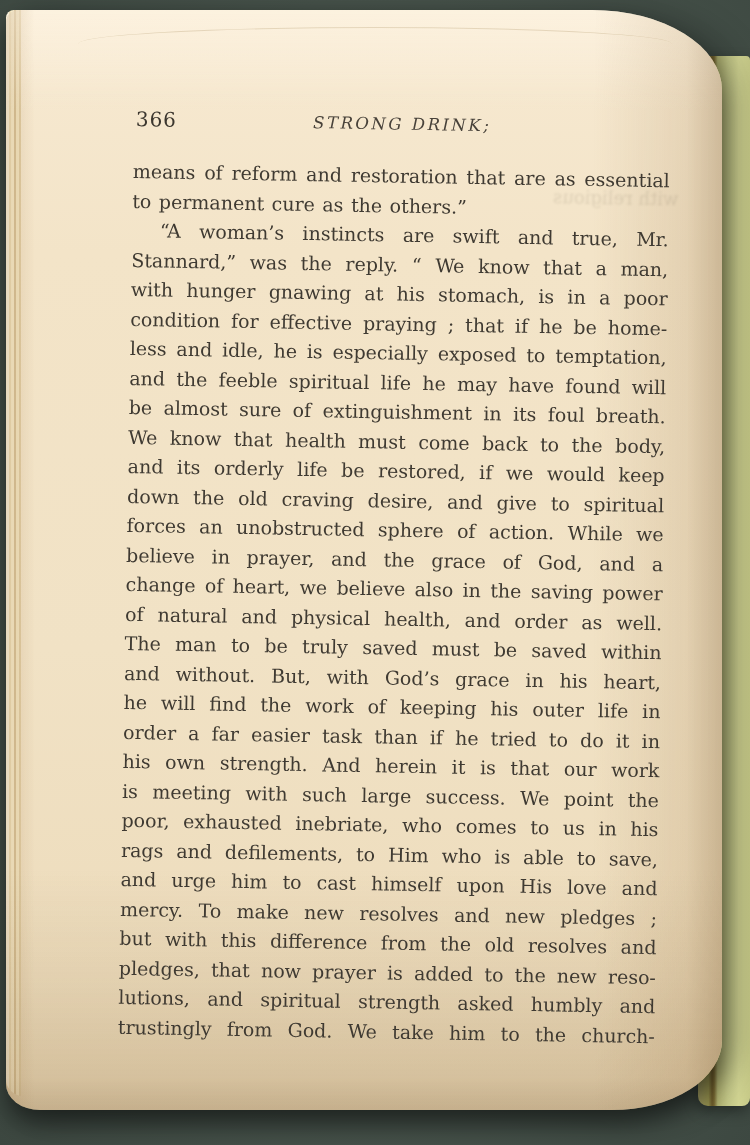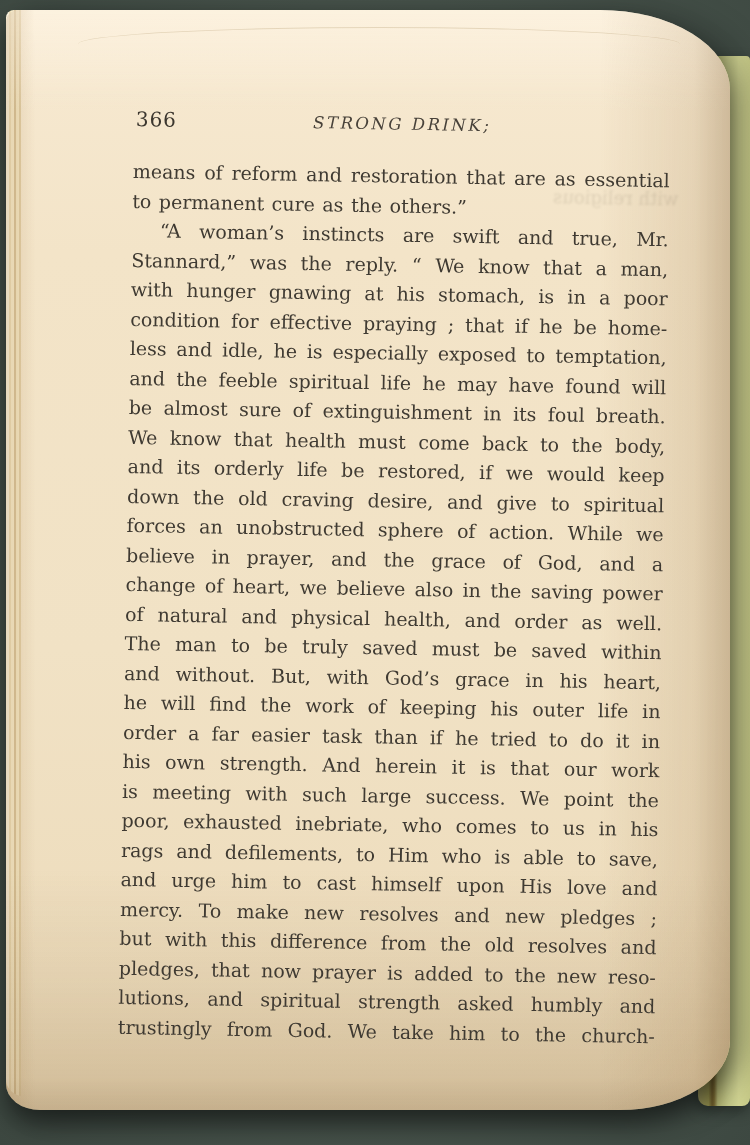--- a/index.html
+++ b/index.html
@@ -20,21 +20,20 @@
     box-shadow:0 6px 14px rgba(0,0,0,.35);
   }
 
   
   .page{
     position:absolute;left:6px;top:10px;width:716px;height:1100px;
     background:linear-gradient(180deg,
       #f9edd8 0%, #f6e8cf 7%, #f3e4c8 22%, #f1e2c5 58%, #eddcbc 88%, #e6d3b0 100%);
     border-radius:12px 130px 110px 34px / 12px 80px 70px 26px;
     box-shadow:0 14px 26px rgba(0,0,0,.5), 18px 0 34px rgba(0,0,0,.22);
-    padding-left:8px;
   }
   .shading{
     position:absolute;inset:0;border-radius:inherit;pointer-events:none;
     background:
       linear-gradient(90deg, rgba(150,110,60,.20) 0%, rgba(150,110,60,0) 4%,
         rgba(255,255,255,0) 82%, rgba(140,100,50,.14) 95%, rgba(115,80,35,.30) 100%),
       linear-gradient(180deg, rgba(255,245,228,.55) 0%, rgba(255,245,228,0) 9%,
         rgba(0,0,0,0) 78%, rgba(120,90,50,.16) 97%, rgba(100,70,35,.25) 100%);
   }
   

